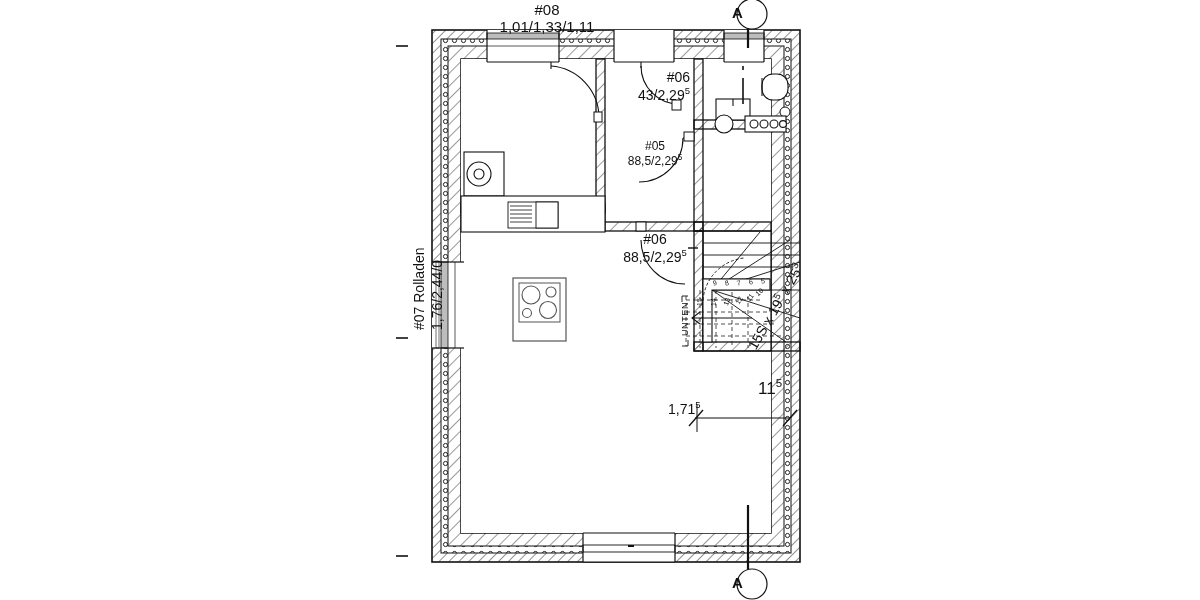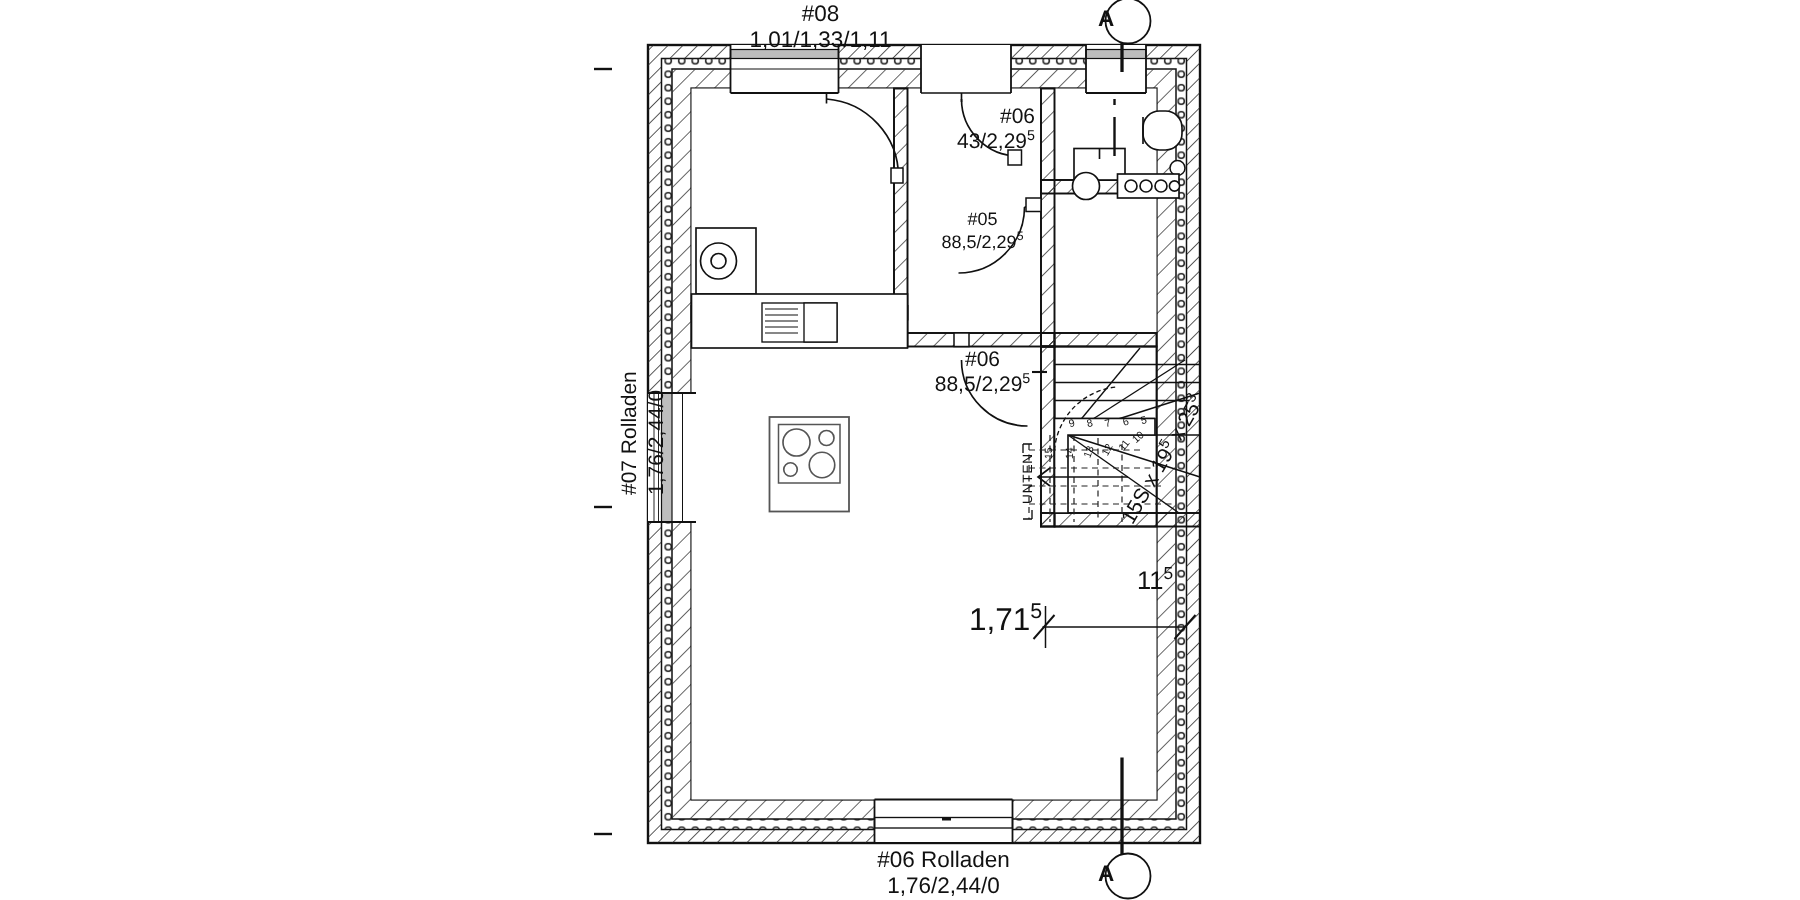--- a/index.html
+++ b/index.html
@@ -275,24 +275,20 @@
   <span>88,5/2,29</span><span class="sup">5</span>
 </div>
 
 <div class="lbl rot" style="left:412px;top:330px;transform:rotate(-90deg);font-size:14px;">
   <span>#07 Rolladen</span>
 </div>
 <div class="lbl rot" style="left:430px;top:330px;transform:rotate(-90deg);font-size:14px;">
   <span>1,76/2,44/0</span>
 </div>
 
-<div class="lbl" style="left:559px;top:566px;width:140px;font-size:15px;">
-  <span>#06 Rolladen</span><br>
-  <span>1,76/2,44/0</span>
-</div>
 
 <div class="lbl rot" style="left:744px;top:344px;transform:rotate(-60deg);font-size:14px;">
   <span>15S x 19</span><span class="sup">5</span><span> x 25</span><span class="sup">3</span>
 </div>
 
 <div class="lbl rot" style="left:680px;top:336px;transform:rotate(-90deg);font-size:9px;letter-spacing:.6px;">
   <span>UNTEN</span>
 </div>
 
 <div class="lbl rot" style="left:696px;top:306px;transform:rotate(-90deg);font-size:7px;"><span>15</span></div>
@@ -300,21 +296,21 @@
 <div class="lbl rot" style="left:722px;top:304px;transform:rotate(-70deg);font-size:7px;"><span>13</span></div>
 <div class="lbl rot" style="left:734px;top:302px;transform:rotate(-62deg);font-size:7px;"><span>12</span></div>
 <div class="lbl rot" style="left:745px;top:298px;transform:rotate(-52deg);font-size:7px;"><span>11</span></div>
 <div class="lbl rot" style="left:754px;top:292px;transform:rotate(-42deg);font-size:7px;"><span>10</span></div>
 <div class="lbl rot" style="left:712px;top:280px;transform:rotate(-14deg);font-size:7px;"><span>9</span></div>
 <div class="lbl rot" style="left:724px;top:280px;transform:rotate(-14deg);font-size:7px;"><span>8</span></div>
 <div class="lbl rot" style="left:736px;top:280px;transform:rotate(-14deg);font-size:7px;"><span>7</span></div>
 <div class="lbl rot" style="left:748px;top:279px;transform:rotate(-14deg);font-size:7px;"><span>6</span></div>
 <div class="lbl rot" style="left:760px;top:278px;transform:rotate(-14deg);font-size:7px;"><span>5</span></div>
 
-<div class="lbl" style="left:646px;top:400px;font-size:21px;">
+<div class="lbl" style="left:668px;top:400px;font-size:14px;">
   <span>1,71</span><span class="sup">5</span>
 </div>
 <div class="lbl" style="left:758px;top:377px;font-size:17px;">
   <span>11</span><span class="sup">5</span>
 </div>
 
 <div class="lbl" style="left:732px;top:5px;font-size:15px;font-weight:bold;">
   <span>A</span>
 </div>
 <div class="lbl" style="left:732px;top:575px;font-size:15px;font-weight:bold;">

